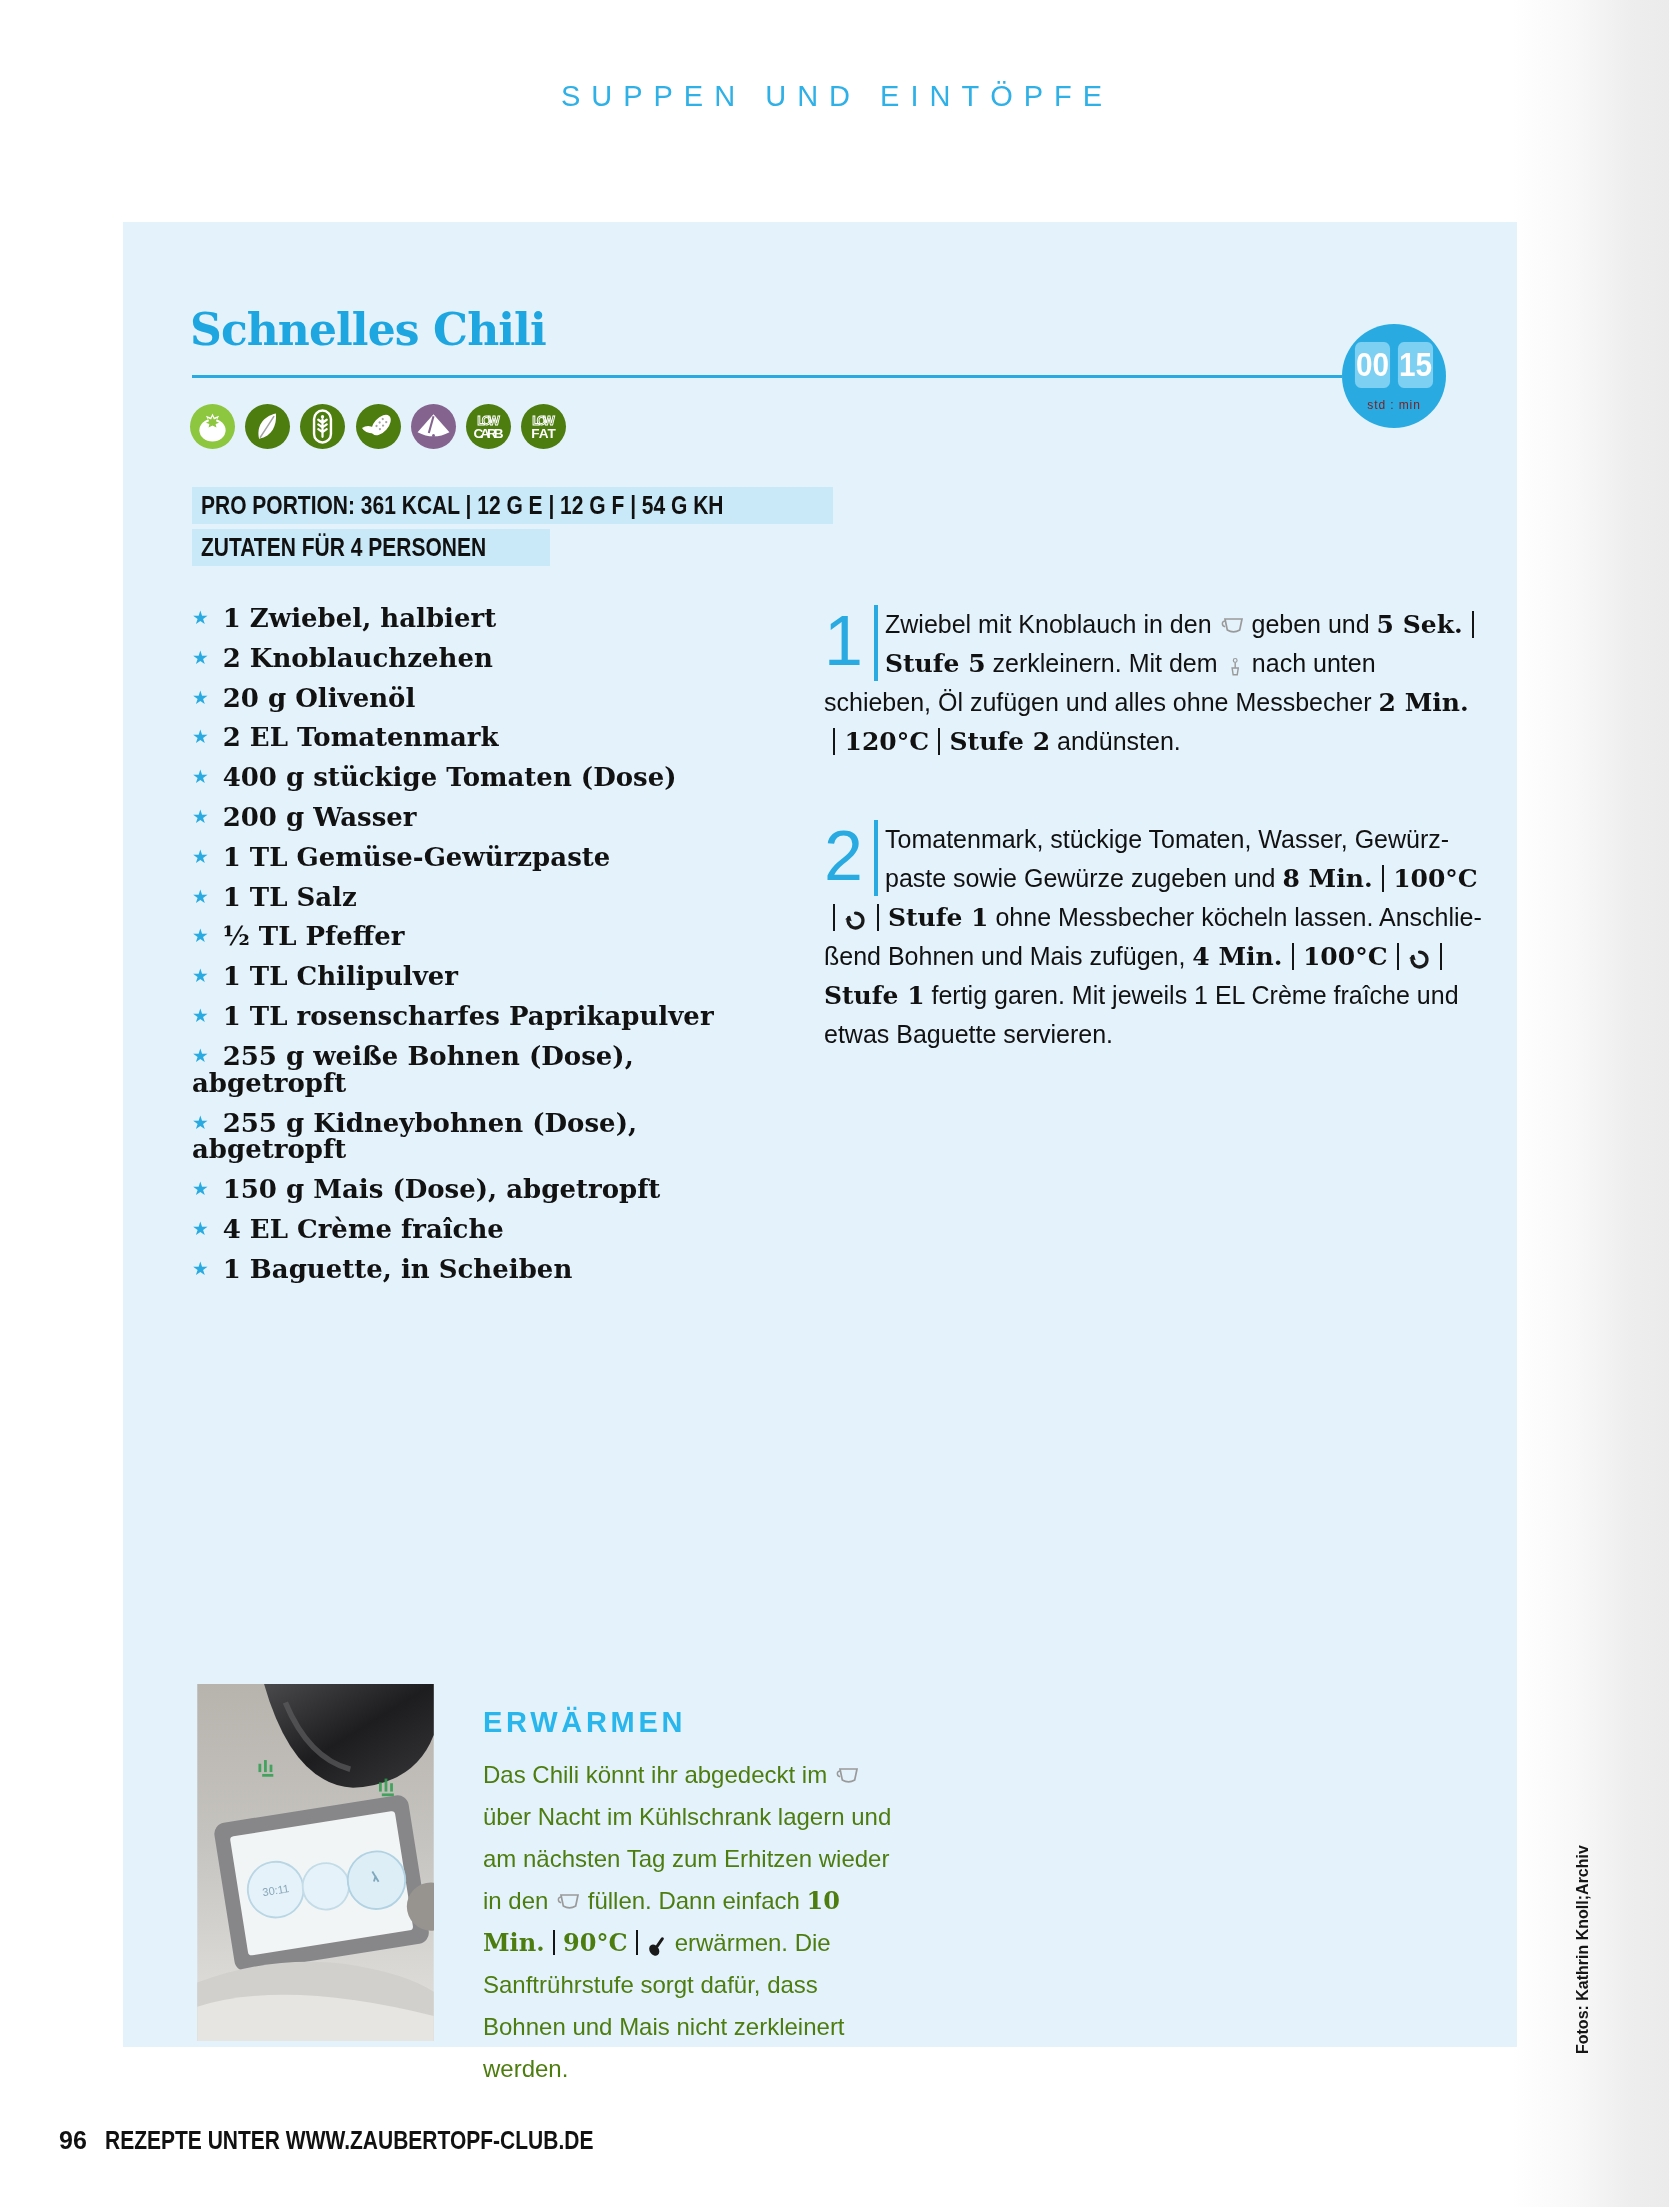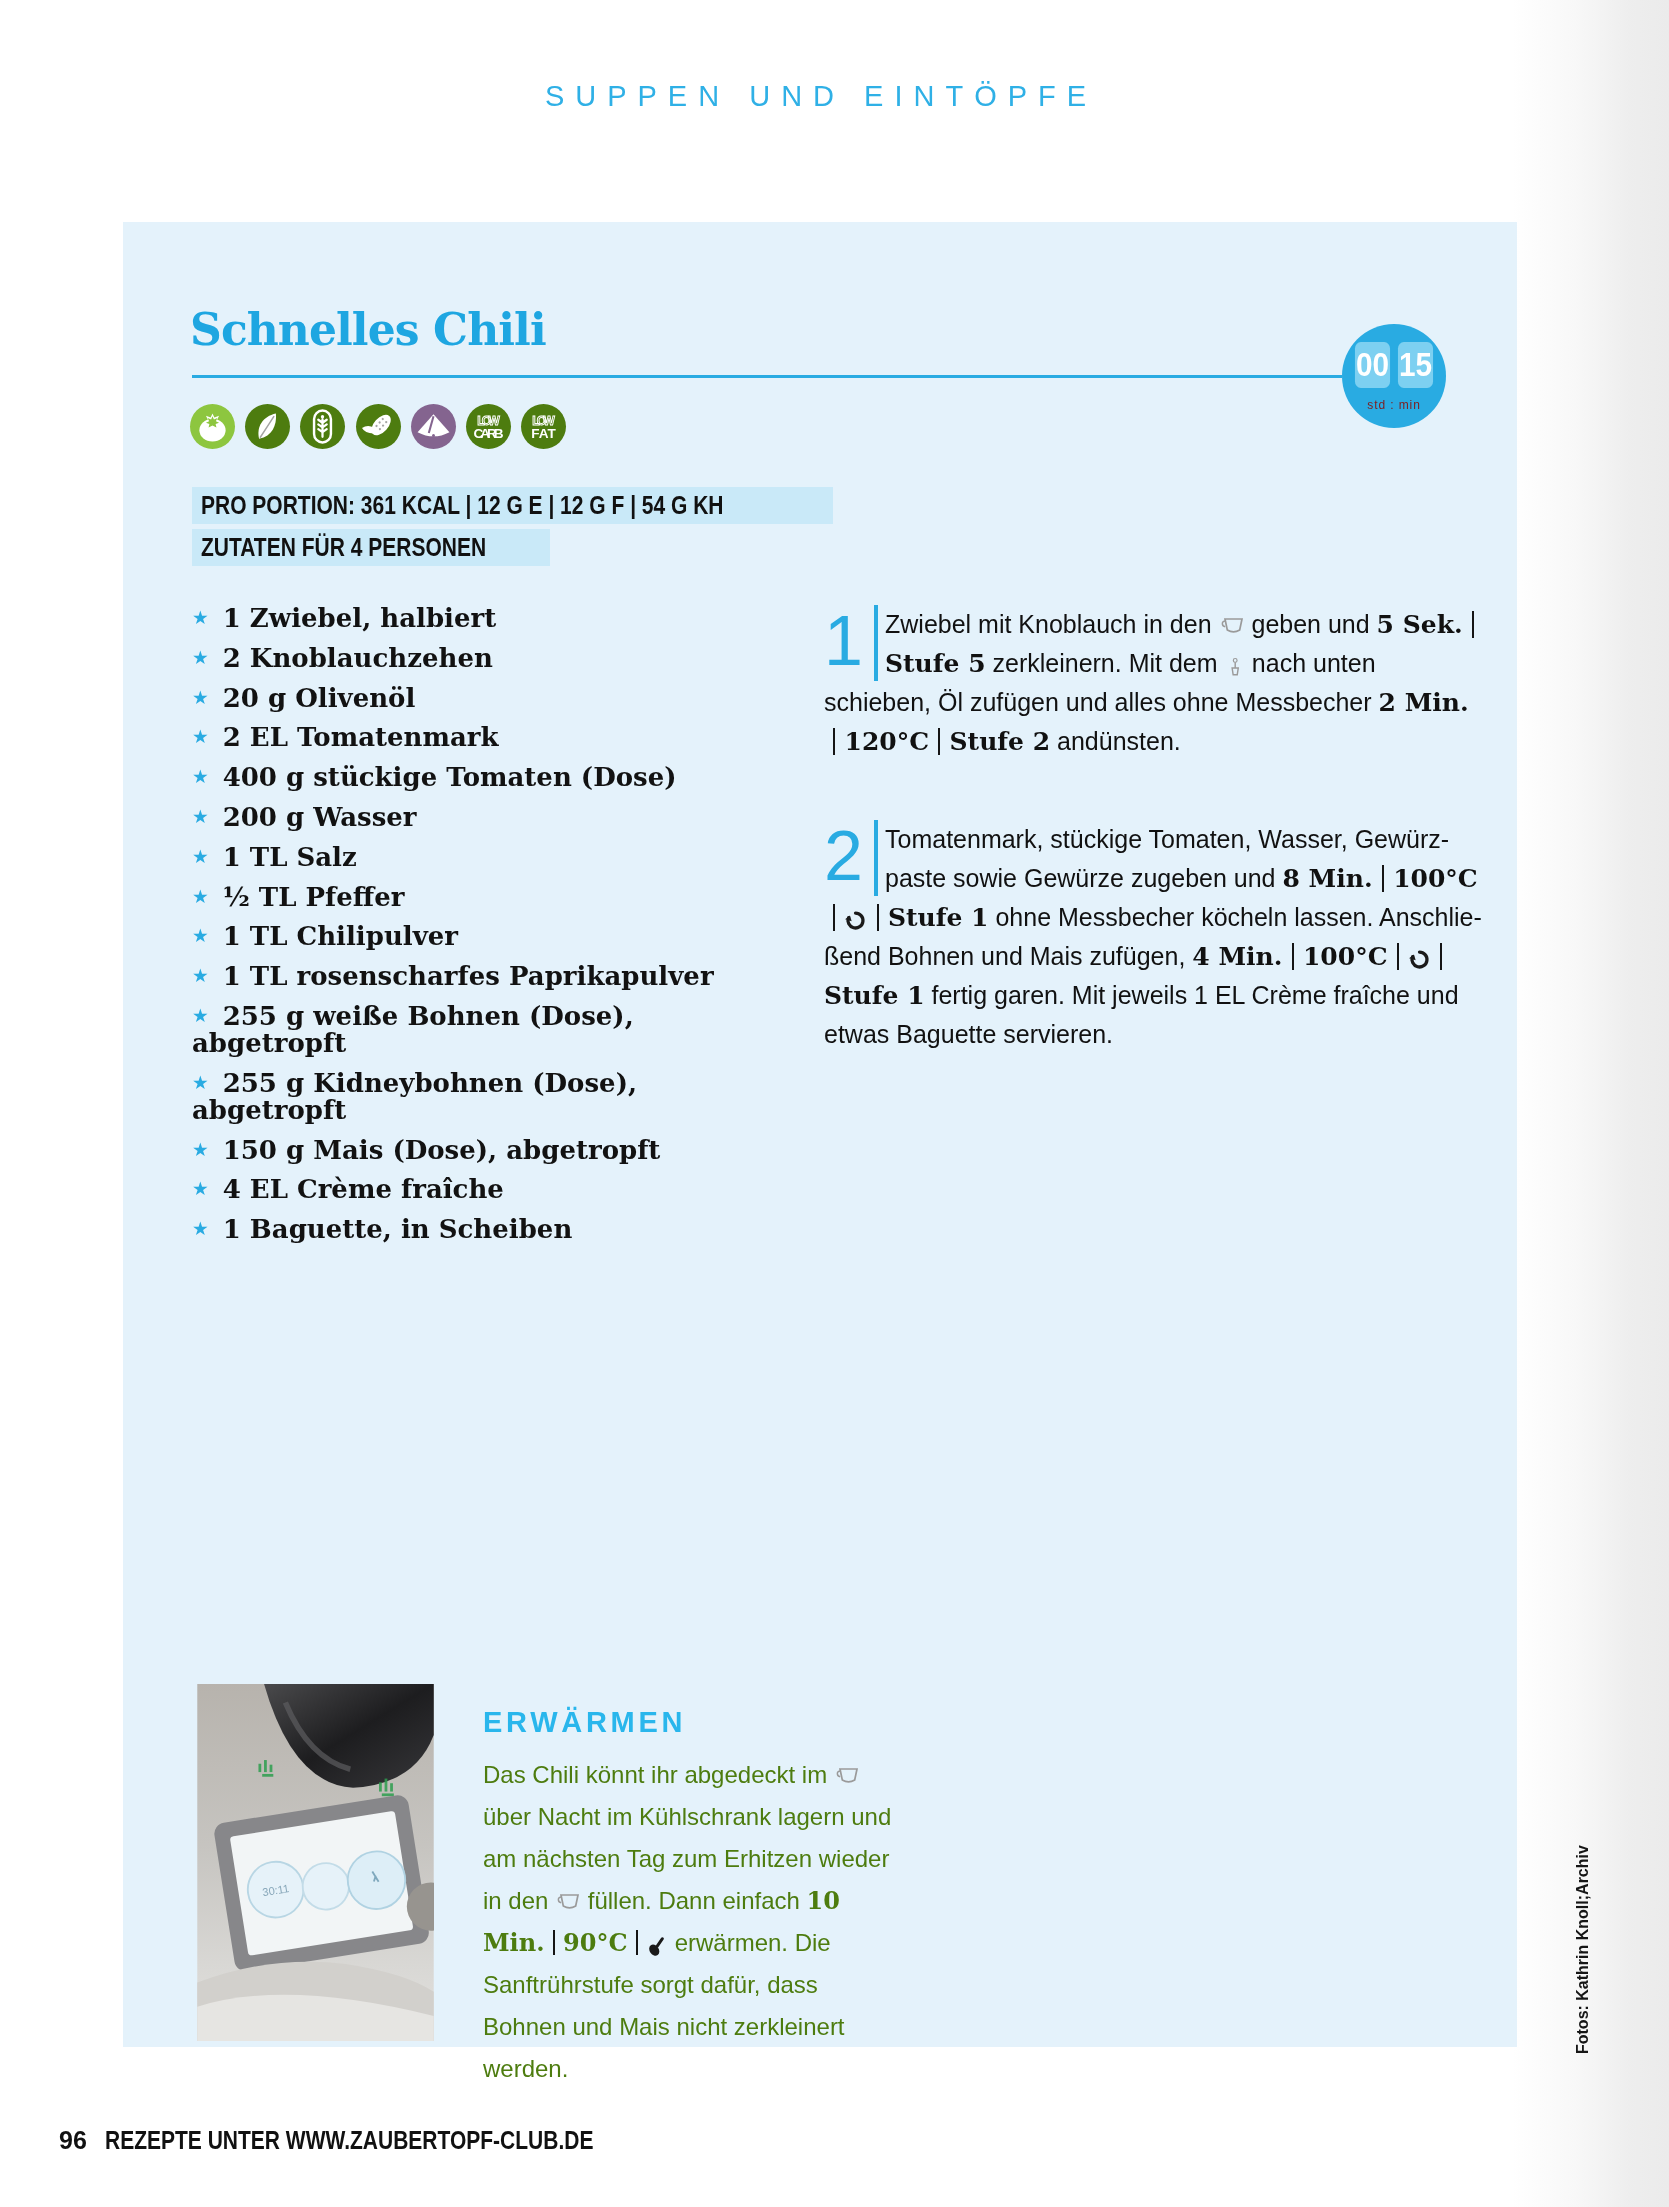--- a/index.html
+++ b/index.html
@@ -1,21 +1,21 @@
 <!DOCTYPE html>
 <html style="font-size:15px"><head>
 <meta charset="utf-8">
 <style>
   html,body{margin:0;padding:0;background:#fff;}
   .page{position:relative;width:1670px;height:2208px;background:#ffffff;
         font-family:"Liberation Sans",sans-serif;overflow:hidden;}
   .curl{position:absolute;top:0;right:0;width:158px;height:100%;
         background:linear-gradient(to right,rgba(120,120,120,0) 0%,rgba(120,120,120,.05) 40%,
         rgba(120,120,120,.13) 75%,rgba(120,120,120,.15) 100%);}
-  .section-header{position:absolute;top:80px;left:0;width:1642px;text-align:center;
+  .section-header{position:absolute;top:80px;left:16px;width:1642px;text-align:center;
         color:#2fb0e6;font-size:29px;letter-spacing:11px;font-weight:normal;}
   .panel{position:absolute;left:123px;top:222px;width:1394px;height:1825px;background:#e4f2fb;}
 
   
   .title{position:absolute;left:67px;top:82px;font-family:"DejaVu Serif",serif;font-weight:bold;
         font-size:44px;color:#1ea6e1;letter-spacing:-0.9px;}
   .rule{position:absolute;left:69px;top:153px;width:1150px;height:2.8px;background:#29abe2;}
   .badge{position:absolute;left:1219px;top:102px;width:104px;height:104px;border-radius:50%;
         background:#29abe2;text-align:center;}
   .badge .tiles{display:flex;justify-content:center;gap:3.7px;margin-top:17.6px;}
@@ -156,20 +156,21 @@
         <li class="ing"><span class="star">★</span><span>2 Knoblauchzehen</span></li>
 
         <li class="ing"><span class="star">★</span><span>20 g Olivenöl</span></li>
 
         <li class="ing"><span class="star">★</span><span>2 EL Tomatenmark</span></li>
 
         <li class="ing"><span class="star">★</span><span>400 g stückige Tomaten (Dose)</span></li>
 
         <li class="ing"><span class="star">★</span><span>200 g Wasser</span></li>
 
+        <li class="ing"><span class="star">★</span><span>1 TL Gemüse-Gewürzpaste</span></li>
 
         <li class="ing"><span class="star">★</span><span>1 TL Salz</span></li>
 
         <li class="ing"><span class="star">★</span><span>½ TL Pfeffer</span></li>
 
         <li class="ing"><span class="star">★</span><span>1 TL Chilipulver</span></li>
 
         <li class="ing"><span class="star">★</span><span>1 TL rosenscharfes Paprikapulver</span></li>
 
         <li class="ing"><span class="star">★</span><span>255 g weiße Bohnen (Dose), abgetropft</span></li>

